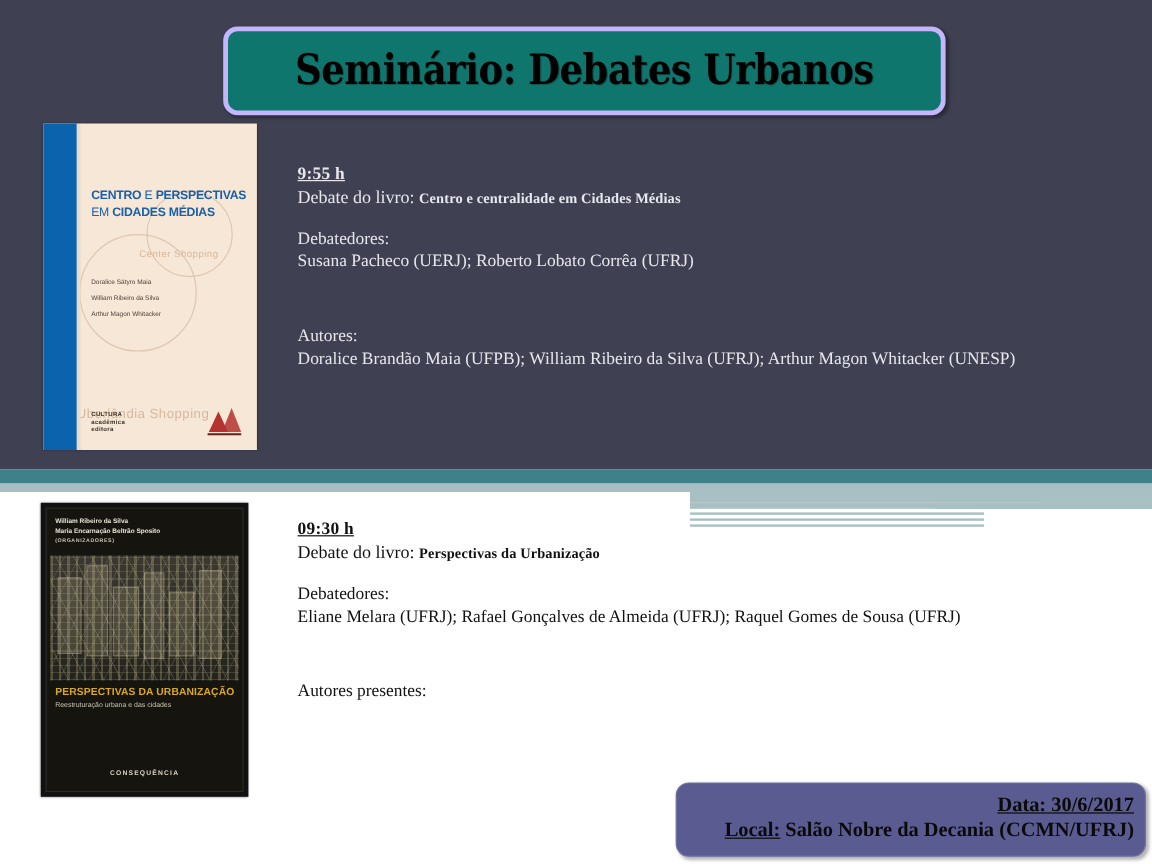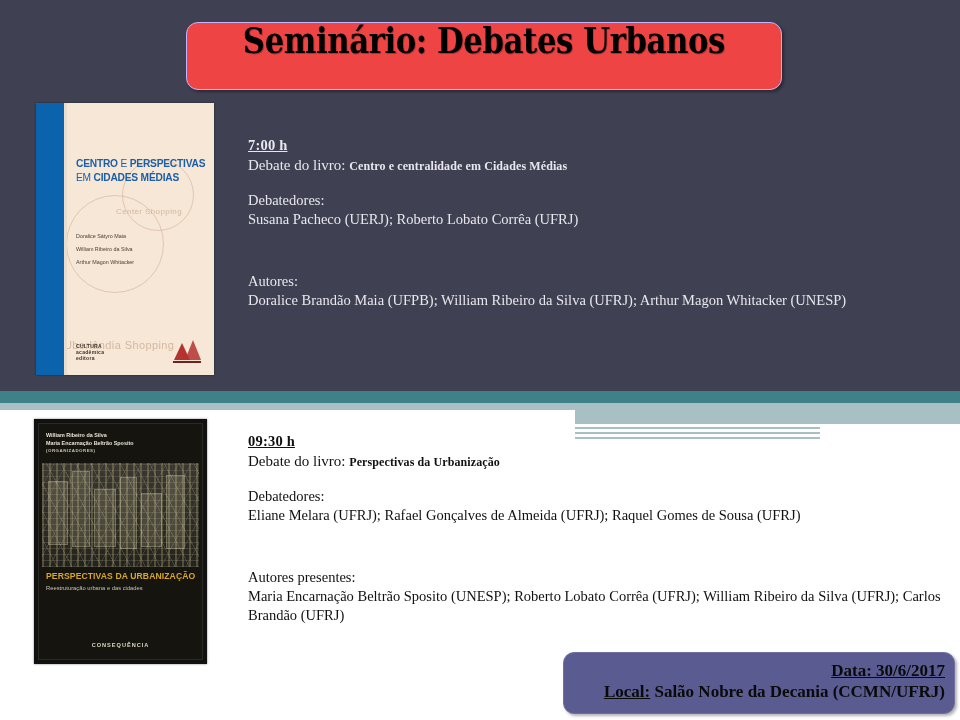--- a/index.html
+++ b/index.html
@@ -31,26 +31,26 @@
     background: #3f4051;
   }
 
   
   .title-plate {
     position: absolute;
     left: 186px;
     top: 22px;
     width: 594px;
     height: 66px;
-    background: #ef4444;
-    border: 1px solid #c4b5fd;
+    background: #0f766e;
+    border: 4px solid #c4b5fd;
     border-radius: 12px;
     box-shadow: 2px 2px 3px rgba(0,0,0,0.35);
     display: flex;
-    align-items: flex-start;
+    align-items: center;
     justify-content: center;
   }
   .title-plate .title-text {
     font-family: "DejaVu Serif", "Liberation Serif", serif;
     font-weight: bold;
     font-size: 35px;
     line-height: 36px;
     color: #000000;
     letter-spacing: -0.5px;
     transform: scaleX(0.88);
@@ -356,21 +356,21 @@
     </div>
     <svg class="pub-right" viewBox="0 0 34 26">
       <path d="M4 23 L12 6 L20 23 Z" fill="#b4322f"></path>
       <path d="M15 23 L23 3 L31 23 Z" fill="#b4322f" opacity="0.85"></path>
       <rect x="3" y="24" width="28" height="2" fill="#6f2320"></rect>
     </svg>
   </div>
 
   <div class="session s1">
     <div>
-      <span class="time">7:00 h</span>
+      <span class="time">9:55 h</span>
     </div>
     <div class="line-book">
       <span>Debate do livro: </span><span class="book-name">Centro e centralidade em Cidades Médias</span>
     </div>
     <div class="grp">
       <div class="grp-label">Debatedores:</div>
       <div class="grp-body">Susana Pacheco (UERJ); Roberto Lobato Corrêa (UFRJ)</div>
     </div>
     <div class="grp">
       <div class="grp-label">Autores:</div>
@@ -417,21 +417,20 @@
     </div>
     <div class="line-book">
       <span>Debate do livro: </span><span class="book-name">Perspectivas da Urbanização</span>
     </div>
     <div class="grp">
       <div class="grp-label">Debatedores:</div>
       <div class="grp-body">Eliane Melara (UFRJ); Rafael Gonçalves de Almeida (UFRJ); Raquel Gomes de Sousa (UFRJ)</div>
     </div>
     <div class="grp">
       <div class="grp-label">Autores presentes:</div>
-      <div class="grp-body">Maria Encarnação Beltrão Sposito (UNESP);  Roberto Lobato Corrêa (UFRJ); William Ribeiro da Silva (UFRJ); Carlos Brandão (UFRJ)</div>
     </div>
   </div>
 
   <div class="info-plate">
     <div class="ip-line ip1">Data: 30/6/2017</div>
     <div class="ip-line ip2">
       <span class="u">Local:</span><span> Salão Nobre da Decania (CCMN/UFRJ)</span>
     </div>
   </div>
 

